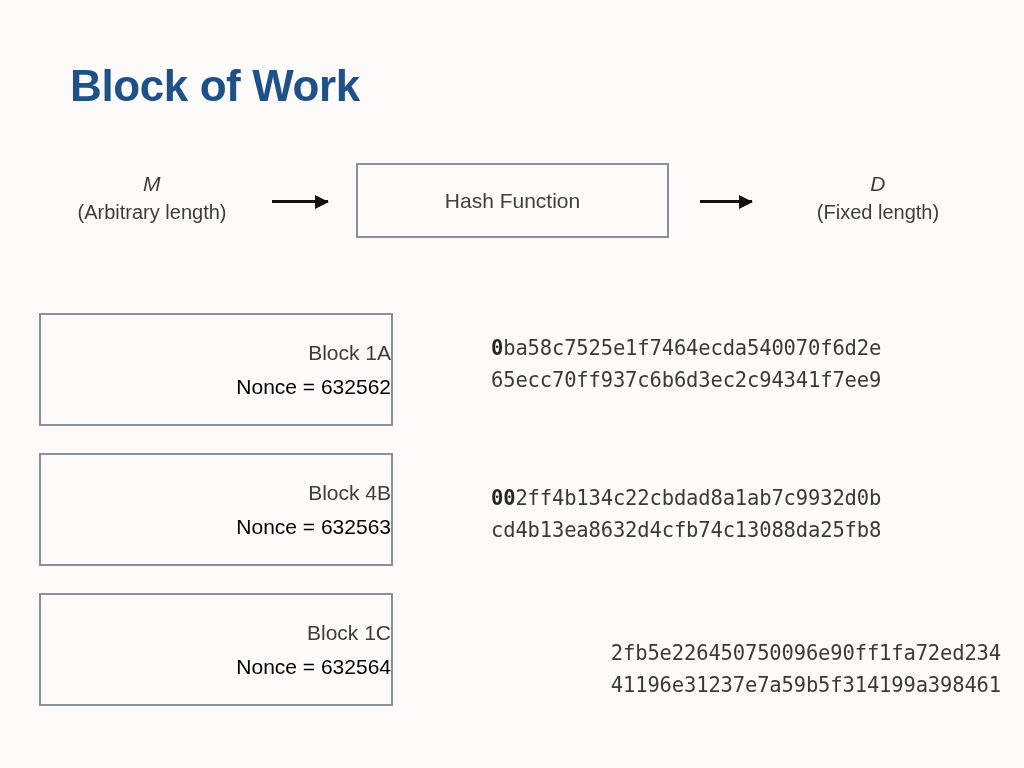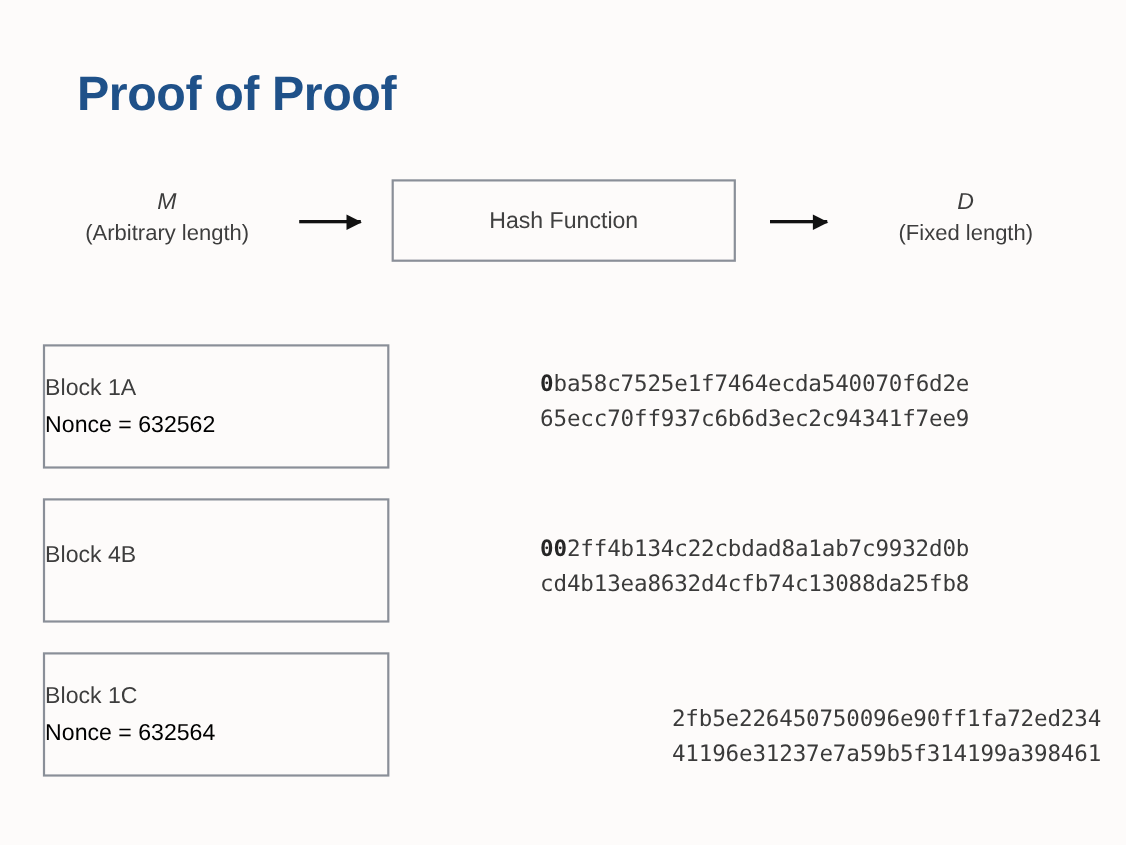--- a/index.html
+++ b/index.html
@@ -113,28 +113,28 @@
   .row {
     position: relative;
     height: 113px;
     margin-bottom: 27px;
   }
 
   .block-box {
     position: absolute;
     left: 39px;
     top: 0;
-    width: 315px;
+    width: 354px;
     height: 113px;
     border: 2px solid #8a8f98;
     background: #fdfbfa;
     box-sizing: border-box;
     display: flex;
     flex-direction: column;
-    align-items: flex-start;
+    align-items: flex-end;
     justify-content: center;
   }
   .block-name {
     font-size: 21px;
     color: #3d3d3d;
     margin-bottom: 10px;
   }
   .block-nonce {
     font-size: 21px;
     color: #000000;
@@ -161,21 +161,21 @@
   
   #row-1 .hash-text { top: 20px; }
   #row-2 .hash-text { top: 30px; }
   #row-3 .hash-text { top: 45px; text-align: right; }
 </style>
 </head>
 <body>
 
 <div id="slide">
 
-  <div class="slide-title">Proof of Proof</div>
+  <div class="slide-title">Block of Work</div>
 
   <div class="diagram">
 
     <div class="io-label" id="input-label">
       <span class="sym">M</span>
       <span class="desc">(Arbitrary length)</span>
     </div>
 
     <div class="arrow" id="arrow-in"></div>
 
@@ -201,20 +201,21 @@
       </div>
       <div class="hash-text">
         <span class="hash-line"><span class="lead">0</span><span>ba58c7525e1f7464ecda540070f6d2e</span></span>
         <span class="hash-line">65ecc70ff937c6b6d3ec2c94341f7ee9</span>
       </div>
     </div>
 
     <div class="row" id="row-2">
       <div class="block-box">
         <span class="block-name">Block 4B</span>
+        <span class="block-nonce">Nonce = 632563</span>
       </div>
       <div class="hash-text">
         <span class="hash-line"><span class="lead">00</span><span>2ff4b134c22cbdad8a1ab7c9932d0b</span></span>
         <span class="hash-line">cd4b13ea8632d4cfb74c13088da25fb8</span>
       </div>
     </div>
 
     <div class="row" id="row-3">
       <div class="block-box">
         <span class="block-name">Block 1C</span>

